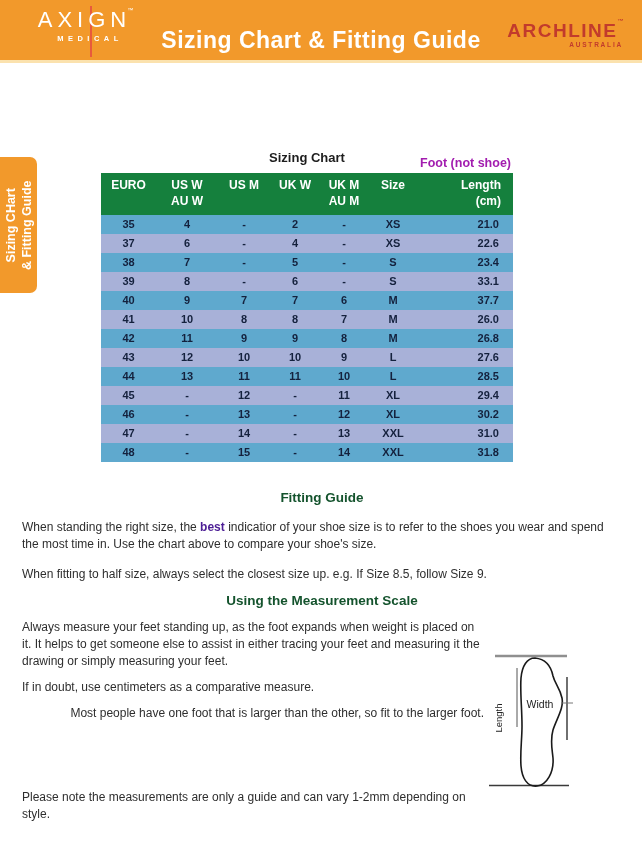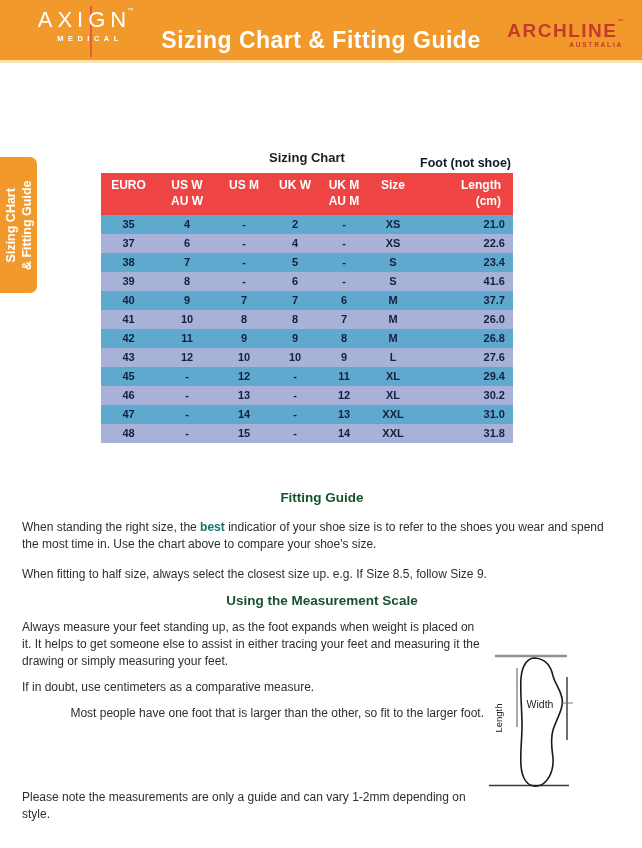--- a/index.html
+++ b/index.html
@@ -45,50 +45,50 @@
   .side-tab-text{
     transform:rotate(-90deg);white-space:nowrap;text-align:center;
     color:#fff;font-weight:700;font-size:12.5px;line-height:1.3;
   }
   .side-tab-text span{display:block;}
 
   
   .sizing-area{position:absolute;left:101px;top:150px;width:412px;}
   .sizing-titles{position:relative;height:23px;}
   .sizing-title{text-align:center;font-size:13px;font-weight:700;color:#1d1d1d;}
-  .foot-note{position:absolute;right:2px;top:6px;font-size:12.5px;font-weight:700;color:#0f172a;}
+  .foot-note{position:absolute;right:2px;top:6px;font-size:12.5px;font-weight:700;color:#a21caf;}
   table.sizing{width:412px;border-collapse:collapse;table-layout:fixed;}
   table.sizing thead th{
-    background:#ef4444;color:#fff;font-size:12px;font-weight:700;
+    background:#15803d;color:#fff;font-size:12px;font-weight:700;
     padding:5px 0 6px;vertical-align:top;line-height:1.3;text-align:center;
   }
   table.sizing thead th.len{text-align:right;padding-right:12px;}
   table.sizing tbody td{
     font-size:11px;font-weight:700;color:#14213D;text-align:center;
     height:19px;padding:0;line-height:19px;
   }
-  table.sizing tbody td.len{text-align:right;padding-right:8px;}
+  table.sizing tbody td.len{text-align:right;padding-right:14px;}
   table.sizing tbody tr:nth-child(odd){background:#5FA9CE;}
   table.sizing tbody tr:nth-child(even){background:#A8B1D8;}
 
   
   .fitting{
     position:absolute;left:22px;top:489px;width:600px;
     font-size:12px;line-height:17px;color:#2e2e2e;
   }
   .fitting h3{
     font-size:13.5px;font-weight:700;color:#14532d;
     width:565px;margin:0 auto 13px;text-align:center;
   }
   .fitting h3.h2{margin:7px auto 10px;}
   .fitting p{margin:0 0 13px;}
   .fitting p.tight{margin-bottom:9px;}
   .fitting p.narrow{width:462px;}
   .fitting p.gap{margin-bottom:67px;text-align:right;}
-  .fitting b{font-weight:700;color:#0f766e;}
+  .fitting b{font-weight:700;color:#4c1d95;}
 
   
   .foot-diagram{position:absolute;left:487px;top:646px;width:88px;height:148px;}
 </style>
 </head>
 <body>
 
 <div class="page">
 
   <div class="banner">
@@ -167,21 +167,21 @@
             <td>S</td>
             <td class="len">23.4</td>
           </tr>
           <tr>
             <td>39</td>
             <td>8</td>
             <td>-</td>
             <td>6</td>
             <td>-</td>
             <td>S</td>
-            <td class="len">41.6</td>
+            <td class="len">33.1</td>
           </tr>
           <tr>
             <td>40</td>
             <td>9</td>
             <td>7</td>
             <td>7</td>
             <td>6</td>
             <td>M</td>
             <td class="len">37.7</td>
           </tr>
@@ -204,20 +204,29 @@
             <td class="len">26.8</td>
           </tr>
           <tr>
             <td>43</td>
             <td>12</td>
             <td>10</td>
             <td>10</td>
             <td>9</td>
             <td>L</td>
             <td class="len">27.6</td>
+          </tr>
+          <tr>
+            <td>44</td>
+            <td>13</td>
+            <td>11</td>
+            <td>11</td>
+            <td>10</td>
+            <td>L</td>
+            <td class="len">28.5</td>
           </tr>
           <tr>
             <td>45</td>
             <td>-</td>
             <td>12</td>
             <td>-</td>
             <td>11</td>
             <td>XL</td>
             <td class="len">29.4</td>
           </tr>

